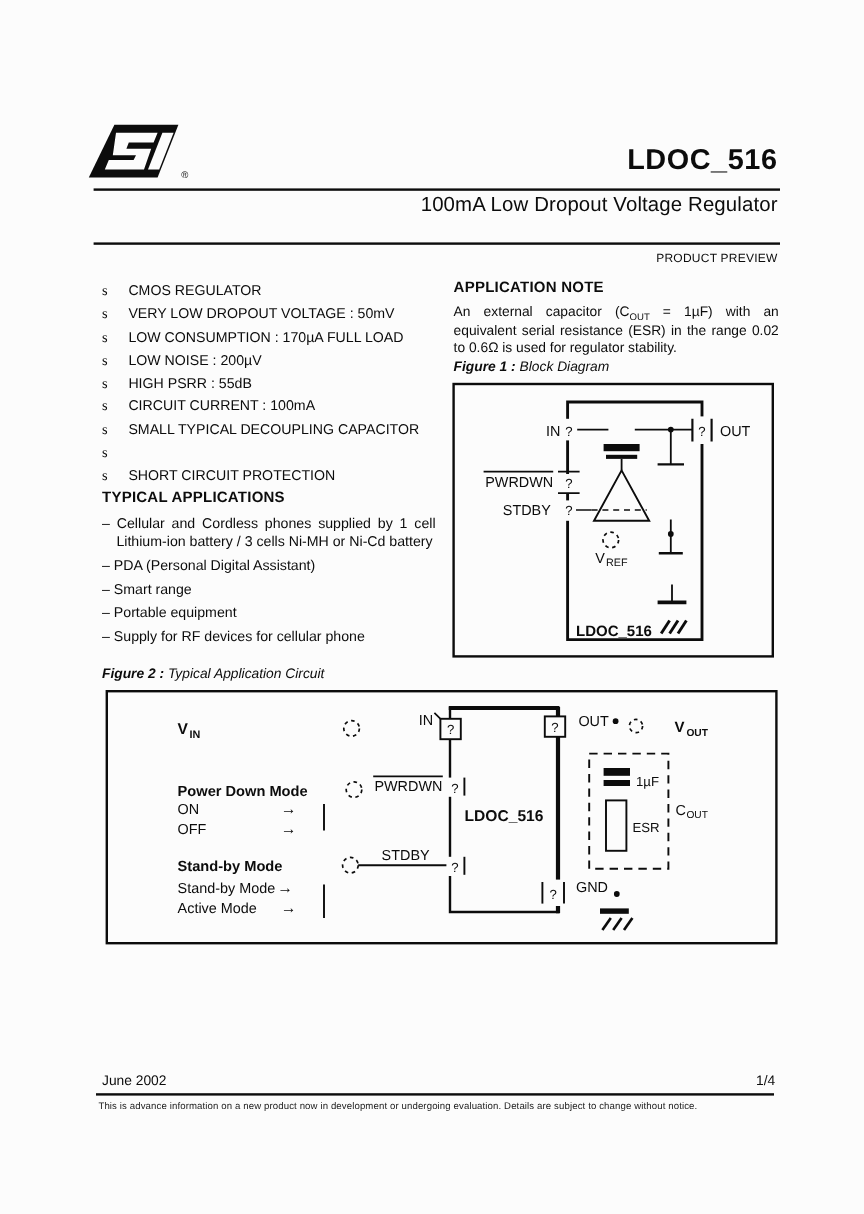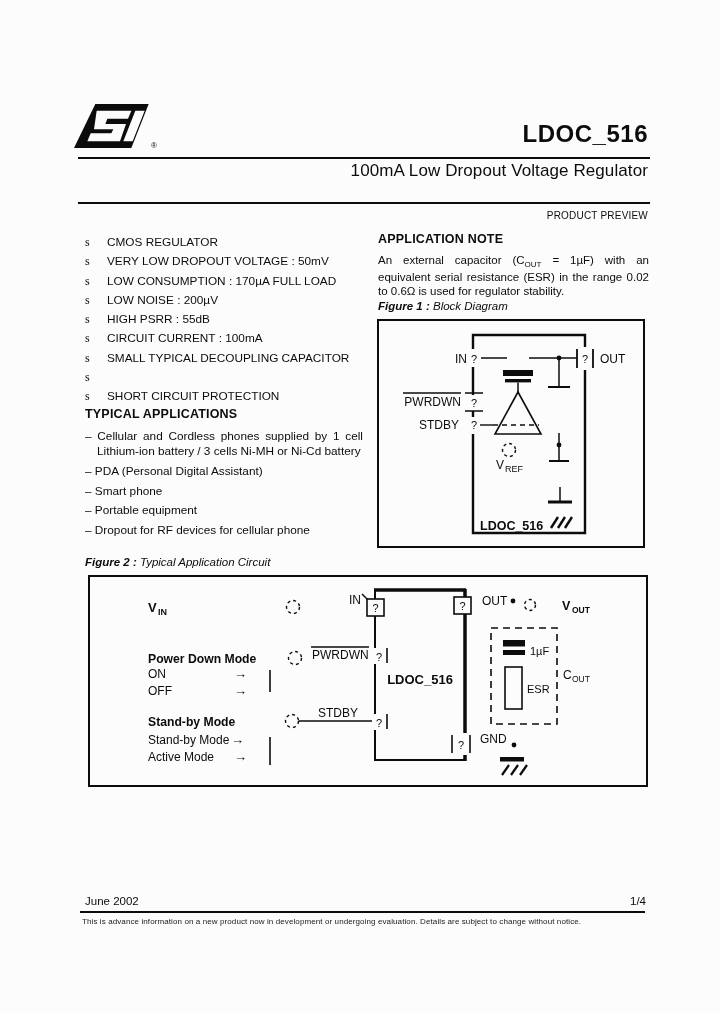--- a/index.html
+++ b/index.html
@@ -93,23 +93,23 @@
       <span class="feat-bullet">s</span>
       <span>SHORT CIRCUIT PROTECTION</span>
     </div>
 </div>
 
 <div class="abs h2" style="left:85px;top:407px;">TYPICAL APPLICATIONS</div>
 
 <div class="abs apps" style="left:85px;top:429px;">
   <p class="app-item"><span>–</span> <span>Cellular and Cordless phones supplied by 1 cell Lithium-ion battery / 3 cells Ni-MH or Ni-Cd battery</span></p>
   <p class="app-item"><span>–</span> <span>PDA (Personal Digital Assistant)</span></p>
-  <p class="app-item"><span>–</span> <span>Smart phone</span></p>
+  <p class="app-item"><span>–</span> <span>Smart range</span></p>
   <p class="app-item"><span>–</span> <span>Portable equipment</span></p>
-  <p class="app-item"><span>–</span> <span>Dropout for RF devices for cellular phone</span></p>
+  <p class="app-item"><span>–</span> <span>Supply for RF devices for cellular phone</span></p>
 </div>
 
 <div class="abs h2" style="left:378px;top:232px;">APPLICATION NOTE</div>
 
 <p class="abs note" style="left:378px;top:242px;"><span>An external capacitor (C</span><sub>OUT</sub><span> = 1µF) with an equivalent serial resistance (ESR) in the range 0.02 to 0.6Ω is used for regulator stability.</span></p>
 
 <div class="abs caption" style="left:378px;top:300px;">
   <span class="b">Figure 1 :</span><span> Block Diagram</span>
 </div>
 

